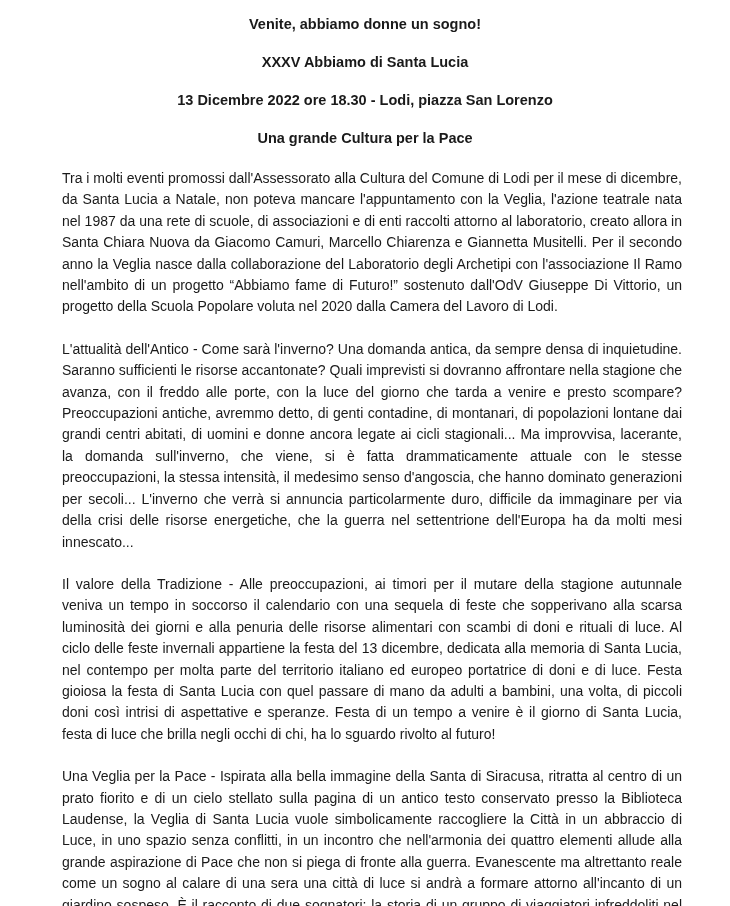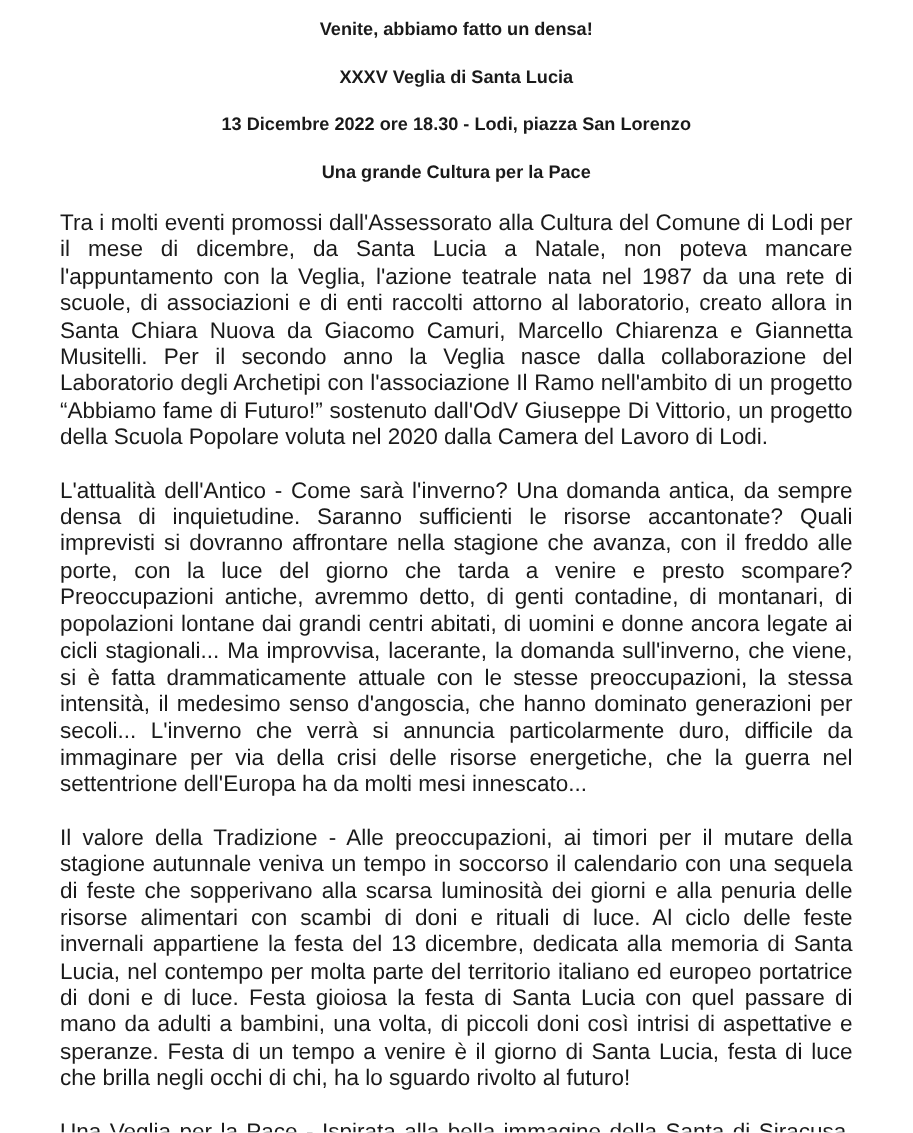--- a/index.html
+++ b/index.html
@@ -22,37 +22,37 @@
     font-size: 14.5px;
     line-height: 17px;
     font-weight: 700;
     text-align: center;
     color: #1a1a1a;
   }
   .document-body {
     display: block;
   }
   .para {
-    margin: 0 0 21px 0;
-    font-size: 18px;
+    margin: 0 0 21px 14px;
+    font-size: 14px;
     line-height: 21.4px;
     text-align: justify;
     color: #1a1a1a;
   }
   .para em {
     font-style: italic;
   }
 </style>
 </head>
 <body>
 
 <div class="page">
   <header>
-    <div class="hline">Venite, abbiamo fatto un densa!</div>
-    <div class="hline">XXXV Veglia di Santa Lucia</div>
+    <div class="hline">Venite, abbiamo donne un sogno!</div>
+    <div class="hline">XXXV Abbiamo di Santa Lucia</div>
     <div class="hline">13 Dicembre 2022 ore 18.30 - Lodi, piazza San Lorenzo</div>
     <div class="hline">Una grande Cultura per la Pace</div>
   </header>
   <main class="document-body">
     <p class="para">Tra i molti eventi promossi dall'Assessorato alla Cultura del Comune di Lodi per il mese di dicembre, da Santa Lucia a Natale, non poteva mancare l'appuntamento con la Veglia, l'azione teatrale nata nel 1987 da una rete di scuole, di associazioni e di enti raccolti attorno al laboratorio, creato allora in Santa Chiara Nuova da Giacomo Camuri, Marcello Chiarenza e Giannetta Musitelli. Per il secondo anno la Veglia nasce dalla collaborazione del Laboratorio degli Archetipi con l'associazione Il Ramo nell'ambito di un progetto “Abbiamo fame di Futuro!” sostenuto dall'OdV Giuseppe Di Vittorio, un progetto della Scuola Popolare voluta nel 2020 dalla Camera del Lavoro di Lodi.</p>
     <p class="para">L'attualità dell'Antico - Come sarà l'inverno? Una domanda antica, da sempre densa di inquietudine. Saranno sufficienti le risorse accantonate? Quali imprevisti si dovranno affrontare nella stagione che avanza, con il freddo alle porte, con la luce del giorno che tarda a venire e presto scompare? Preoccupazioni antiche, avremmo detto, di genti contadine, di montanari, di popolazioni lontane dai grandi centri abitati, di uomini e donne ancora legate ai cicli stagionali... Ma improvvisa, lacerante, la domanda sull'inverno, che viene, si è fatta drammaticamente attuale con le stesse preoccupazioni, la stessa intensità, il medesimo senso d'angoscia, che hanno dominato generazioni per secoli... L'inverno che verrà si annuncia particolarmente duro, difficile da immaginare per via della crisi delle risorse energetiche, che la guerra nel settentrione dell'Europa ha da molti mesi innescato...</p>
     <p class="para">Il valore della Tradizione - Alle preoccupazioni, ai timori per il mutare della stagione autunnale veniva un tempo in soccorso il calendario con una sequela di feste che sopperivano alla scarsa luminosità dei giorni e alla penuria delle risorse alimentari con scambi di doni e rituali di luce. Al ciclo delle feste invernali appartiene la festa del 13 dicembre, dedicata alla memoria di Santa Lucia, nel contempo per molta parte del territorio italiano ed europeo portatrice di doni e di luce. Festa gioiosa la festa di Santa Lucia con quel passare di mano da adulti a bambini, una volta, di piccoli doni così intrisi di aspettative e speranze. Festa di un tempo a venire è il giorno di Santa Lucia, festa di luce che brilla negli occhi di chi, ha lo sguardo rivolto al futuro!</p>
     <p class="para"><span>Una Veglia per la Pace - Ispirata alla bella immagine della Santa di Siracusa, ritratta al centro di un prato fiorito e di un cielo stellato sulla pagina di un antico testo conservato presso la Biblioteca Laudense, la Veglia di Santa Lucia vuole simbolicamente raccogliere la Città in un abbraccio di Luce, in uno spazio senza conflitti, in un incontro che nell'armonia dei quattro elementi allude alla grande aspirazione di Pace che non si piega di fronte alla guerra. Evanescente ma altrettanto reale come un sogno al calare di una sera una città di luce si andrà a formare attorno all'incanto di un giardino sospeso. È il racconto di due sognatori: la storia di un gruppo di viaggiatori infreddoliti nel cuore di una notte oscura su una strada impervia, la scoperta di un </span><em>qualcosa</em><span> di misterioso che ha il potere di attrarre sulla Terra la luce delle stelle e da lì diffonderla alle città degli uomini.</span></p>
   </main>
 </div>

